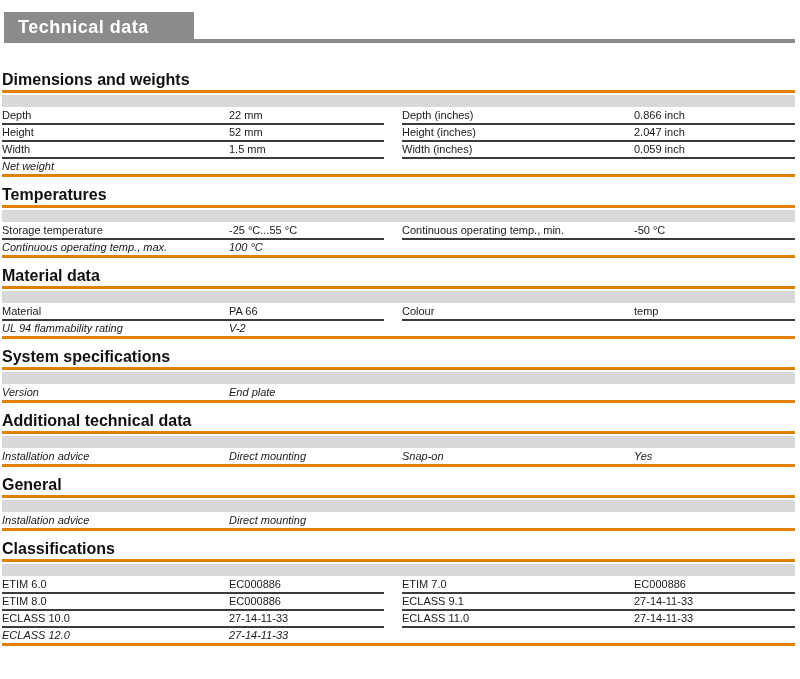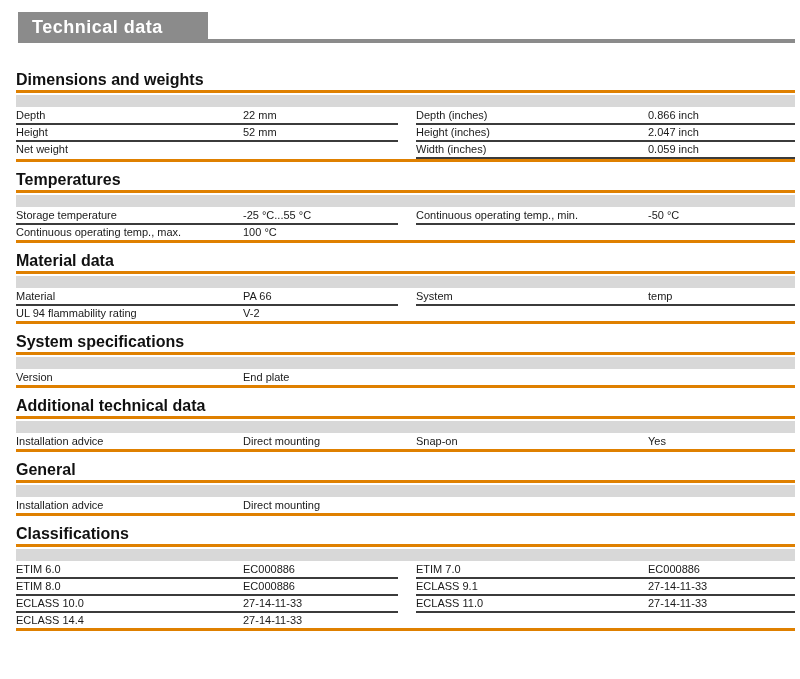--- a/index.html
+++ b/index.html
@@ -3,21 +3,21 @@
 <meta charset="utf-8">
 <style>
   html, body { margin: 0; padding: 0; }
   body {
     width: 800px; height: 679px;
     background: #ffffff;
     font-family: "Liberation Sans", sans-serif;
     color: #1a1a1a;
     overflow: hidden;
   }
-  .page { padding: 12px 5px 0 16px; }
+  .page { padding: 12px 5px 0 2px; }
 
   
   .titlebar { display: flex; align-items: flex-end; height: 31px; margin-left: 2px; }
   .title-box {
     background: #8b8b8b; color: #ffffff;
     font-size: 18px; font-weight: bold; letter-spacing: 0.5px;
     height: 31px; line-height: 31px; width: 176px;
     padding-left: 14px; flex: 0 0 auto;
   }
   .title-tail { flex: 1 1 auto; height: 4px; background: #8b8b8b; }
@@ -36,21 +36,21 @@
   .col { display: block; }
   .col-left  { flex: 0 0 382px; }
   .col-right { flex: 1 1 auto; }
 
   .spec-row {
     display: flex; align-items: flex-start;
     height: 15px; line-height: 15px;
     border-bottom: 2px solid #3b3b3b;
     font-size: 11px;
   }
-  .spec-row.no-border { border-bottom: none; }
+  .spec-row.no-border { border-bottom: none; font-style: italic; }
   .spec-label { flex: 0 0 227px; white-space: nowrap; overflow: hidden; }
   .col-right .spec-label { flex-basis: 232px; }
   .spec-value { flex: 1 1 auto; white-space: nowrap; }
 
   .section-end { height: 3px; background: #df8000; }
 </style>
 </head>
 <body>
 
 <div class="page">
@@ -66,20 +66,24 @@
         <div class="cols">
           <div class="col col-left">
             <div class="spec-row">
               <span class="spec-label">Depth</span>
               <span class="spec-value">22 mm</span>
             </div>
             <div class="spec-row">
               <span class="spec-label">Height</span>
               <span class="spec-value">52 mm</span>
             </div>
+            <div class="spec-row">
+              <span class="spec-label">Width</span>
+              <span class="spec-value">1.5 mm</span>
+            </div>
             <div class="spec-row no-border">
               <span class="spec-label">Net weight</span>
             </div>
           </div>
           <div class="col col-right">
             <div class="spec-row">
               <span class="spec-label">Depth (inches)</span>
               <span class="spec-value">0.866 inch</span>
             </div>
             <div class="spec-row">
@@ -128,21 +132,21 @@
               <span class="spec-label">Material</span>
               <span class="spec-value">PA 66</span>
             </div>
             <div class="spec-row no-border">
               <span class="spec-label">UL 94 flammability rating</span>
               <span class="spec-value">V-2</span>
             </div>
           </div>
           <div class="col col-right">
             <div class="spec-row">
-              <span class="spec-label">System</span>
+              <span class="spec-label">Colour</span>
               <span class="spec-value">temp</span>
             </div>
           </div>
         </div>
         <div class="section-end" style="background: rgb(223, 128, 0);"></div>
       </div>
       <div class="section">
         <div class="section-title">System specifications</div>
         <div class="rule-orange" style="background: rgb(223, 128, 0);"></div>
         <div class="gray-band" style="background: rgb(216, 216, 216);"></div>
@@ -204,21 +208,21 @@
             </div>
             <div class="spec-row">
               <span class="spec-label">ETIM 8.0</span>
               <span class="spec-value">EC000886</span>
             </div>
             <div class="spec-row">
               <span class="spec-label">ECLASS 10.0</span>
               <span class="spec-value">27-14-11-33</span>
             </div>
             <div class="spec-row no-border">
-              <span class="spec-label">ECLASS 14.4</span>
+              <span class="spec-label">ECLASS 12.0</span>
               <span class="spec-value">27-14-11-33</span>
             </div>
           </div>
           <div class="col col-right">
             <div class="spec-row">
               <span class="spec-label">ETIM 7.0</span>
               <span class="spec-value">EC000886</span>
             </div>
             <div class="spec-row">
               <span class="spec-label">ECLASS 9.1</span>

